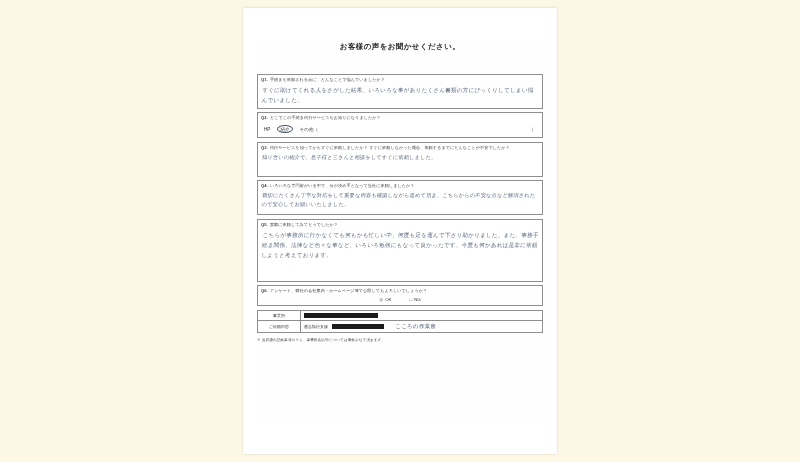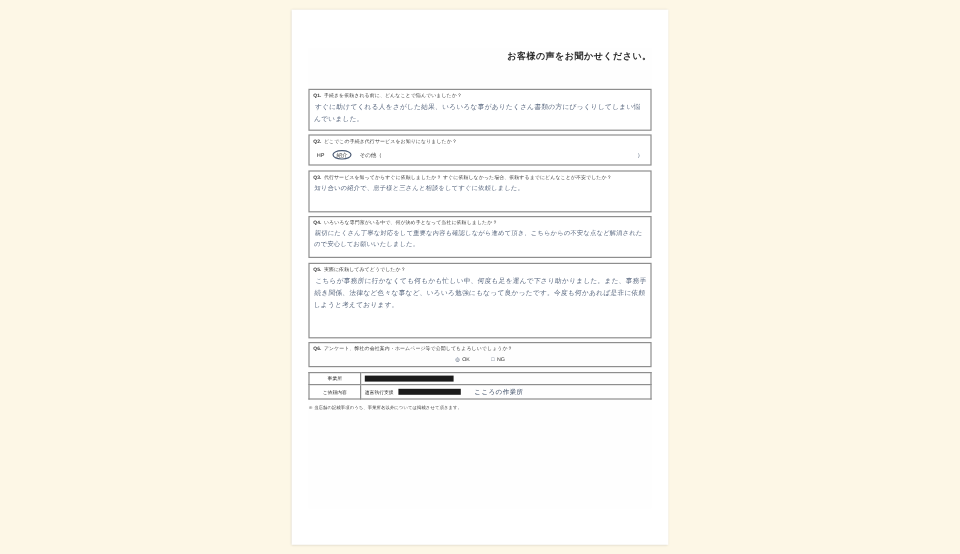--- a/index.html
+++ b/index.html
@@ -12,21 +12,21 @@
   .paper{
     position:absolute;left:243px;top:8px;width:314px;height:446px;
     background:#ffffff;
     box-shadow:0 0 2px rgba(0,0,0,0.18);
   }
   .sheet{
     position:absolute;left:14px;top:32px;width:286px;height:384px;
     background:#fefefe;
   }
   .doc-title{
-    text-align:right;
+    text-align:center;
     font-size:7.5px;
     font-weight:bold;
     color:#2b2b2b;
     letter-spacing:0.4px;
     margin:0 0 22px 0;
     padding-top:2px;
   }
   .qblock{
     border:0.8px solid #8e8e8e;
     margin-bottom:3.5px;

